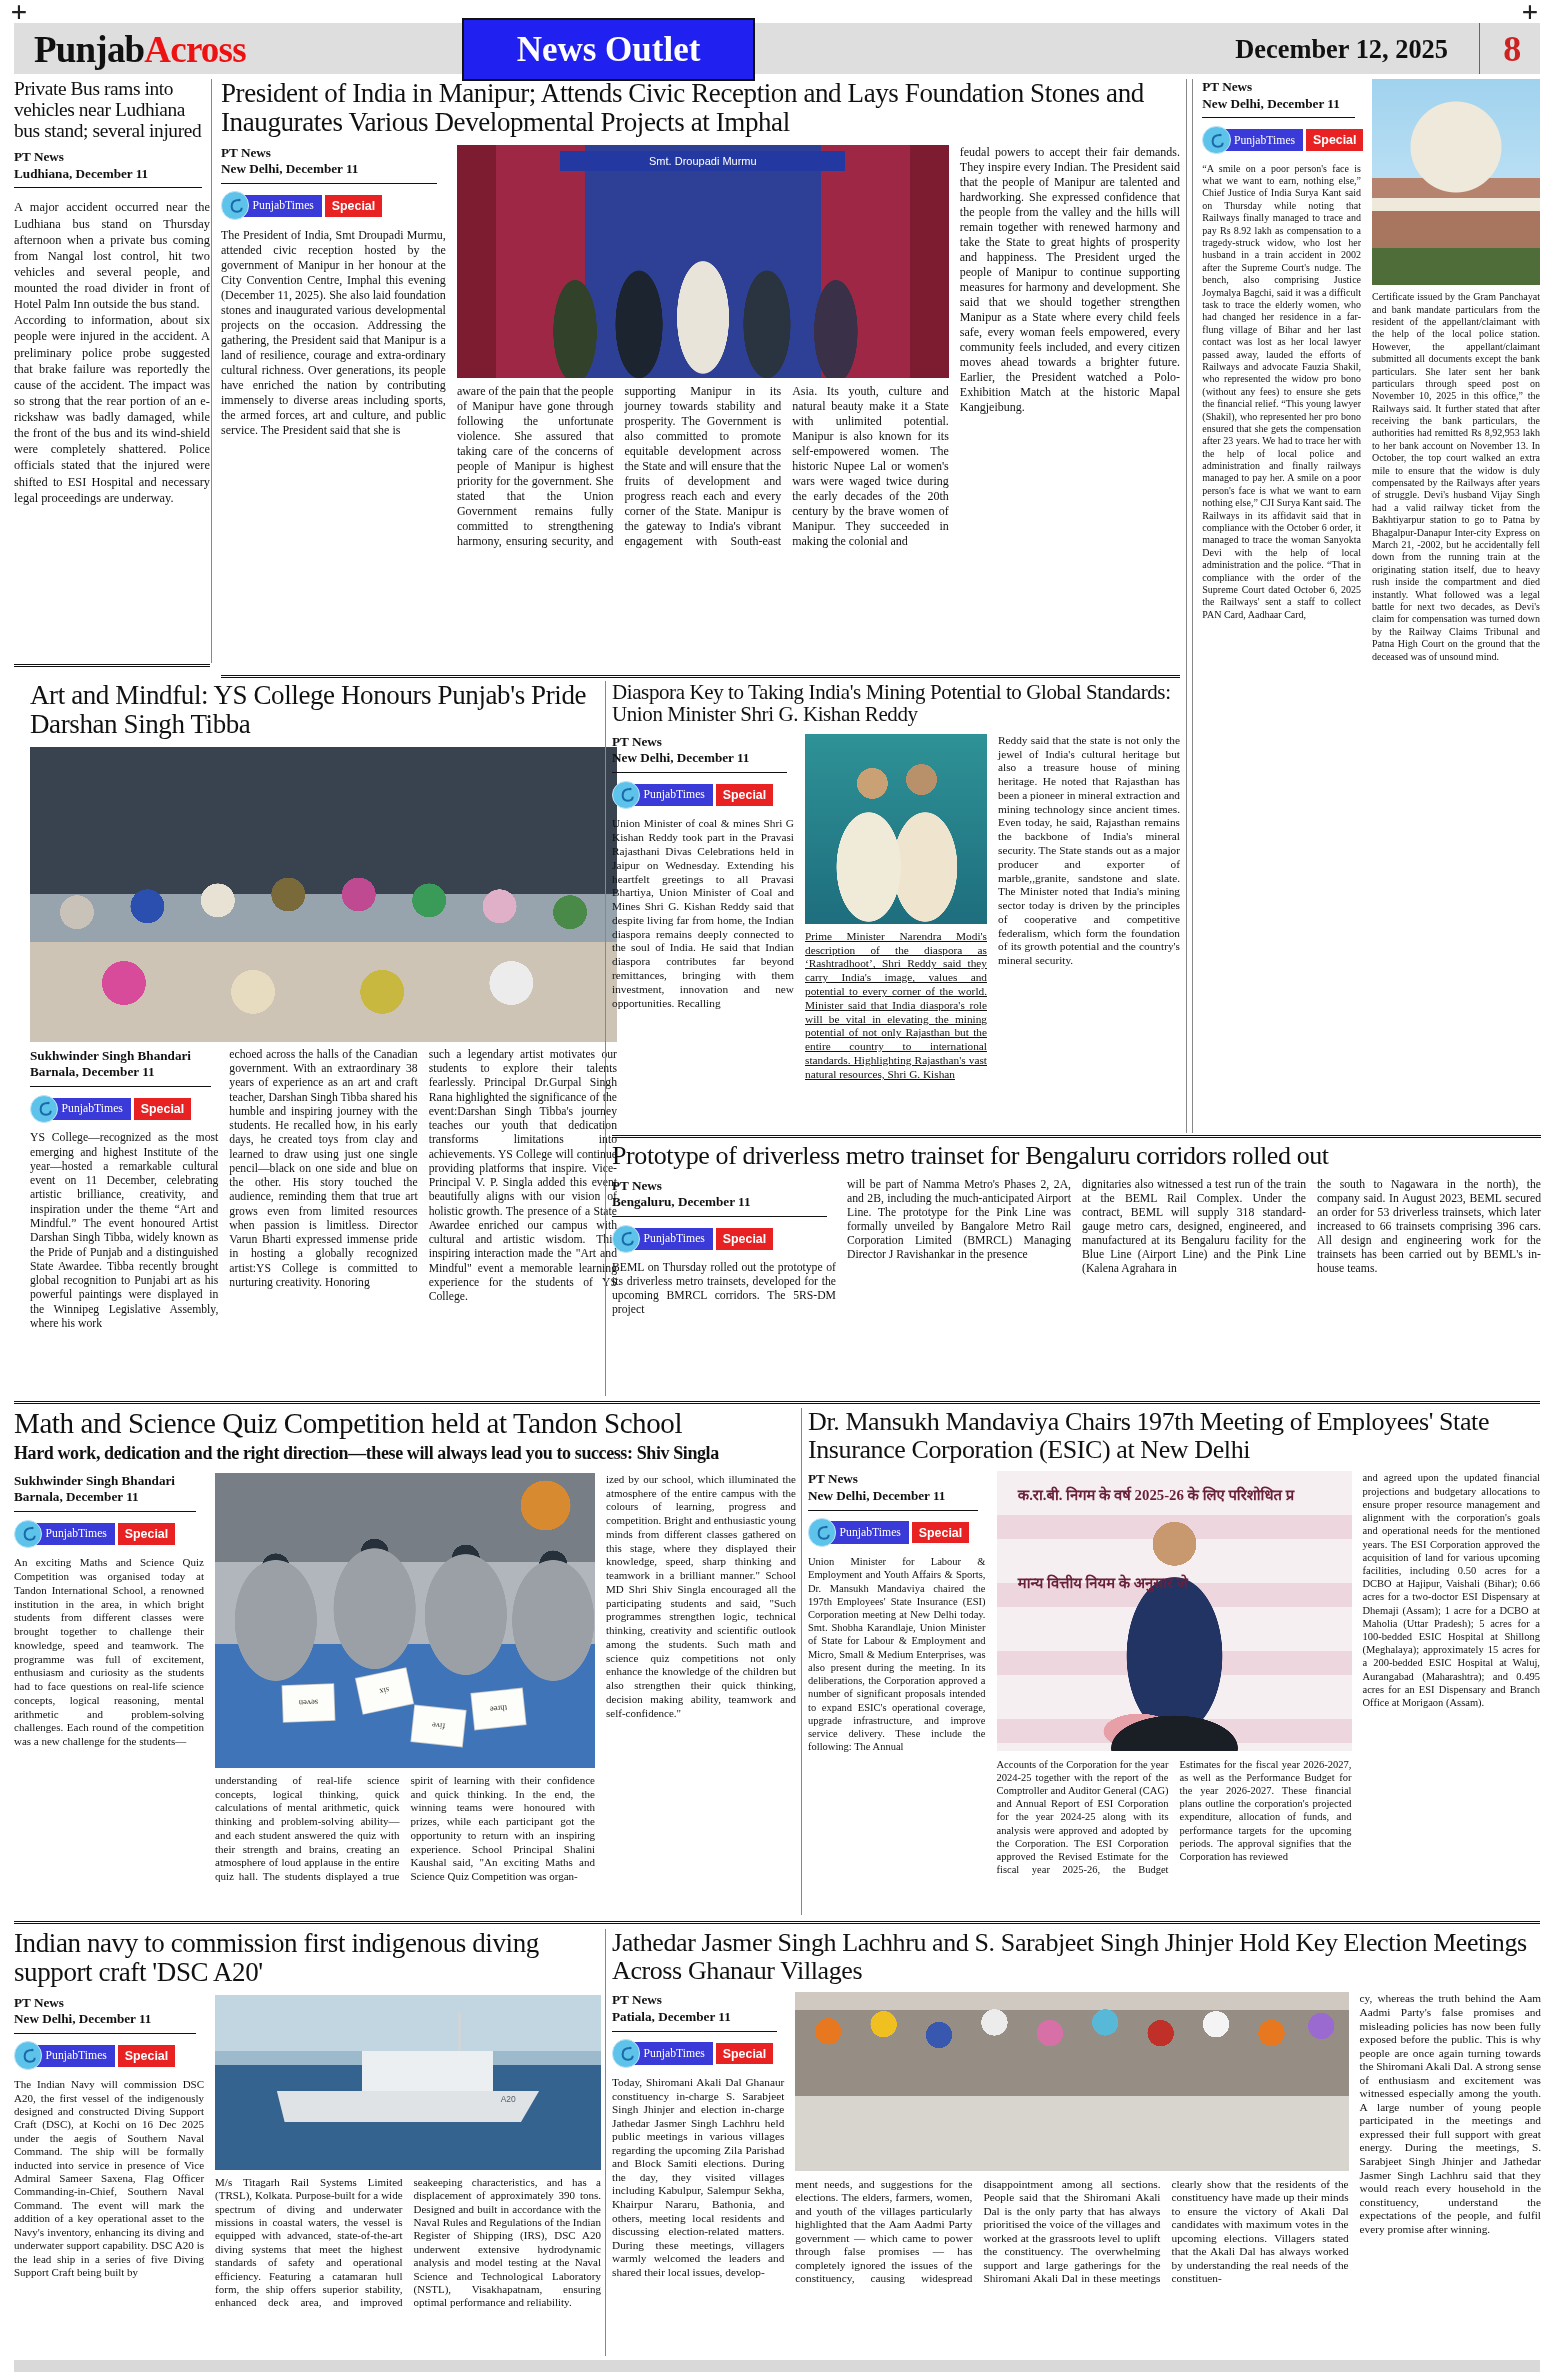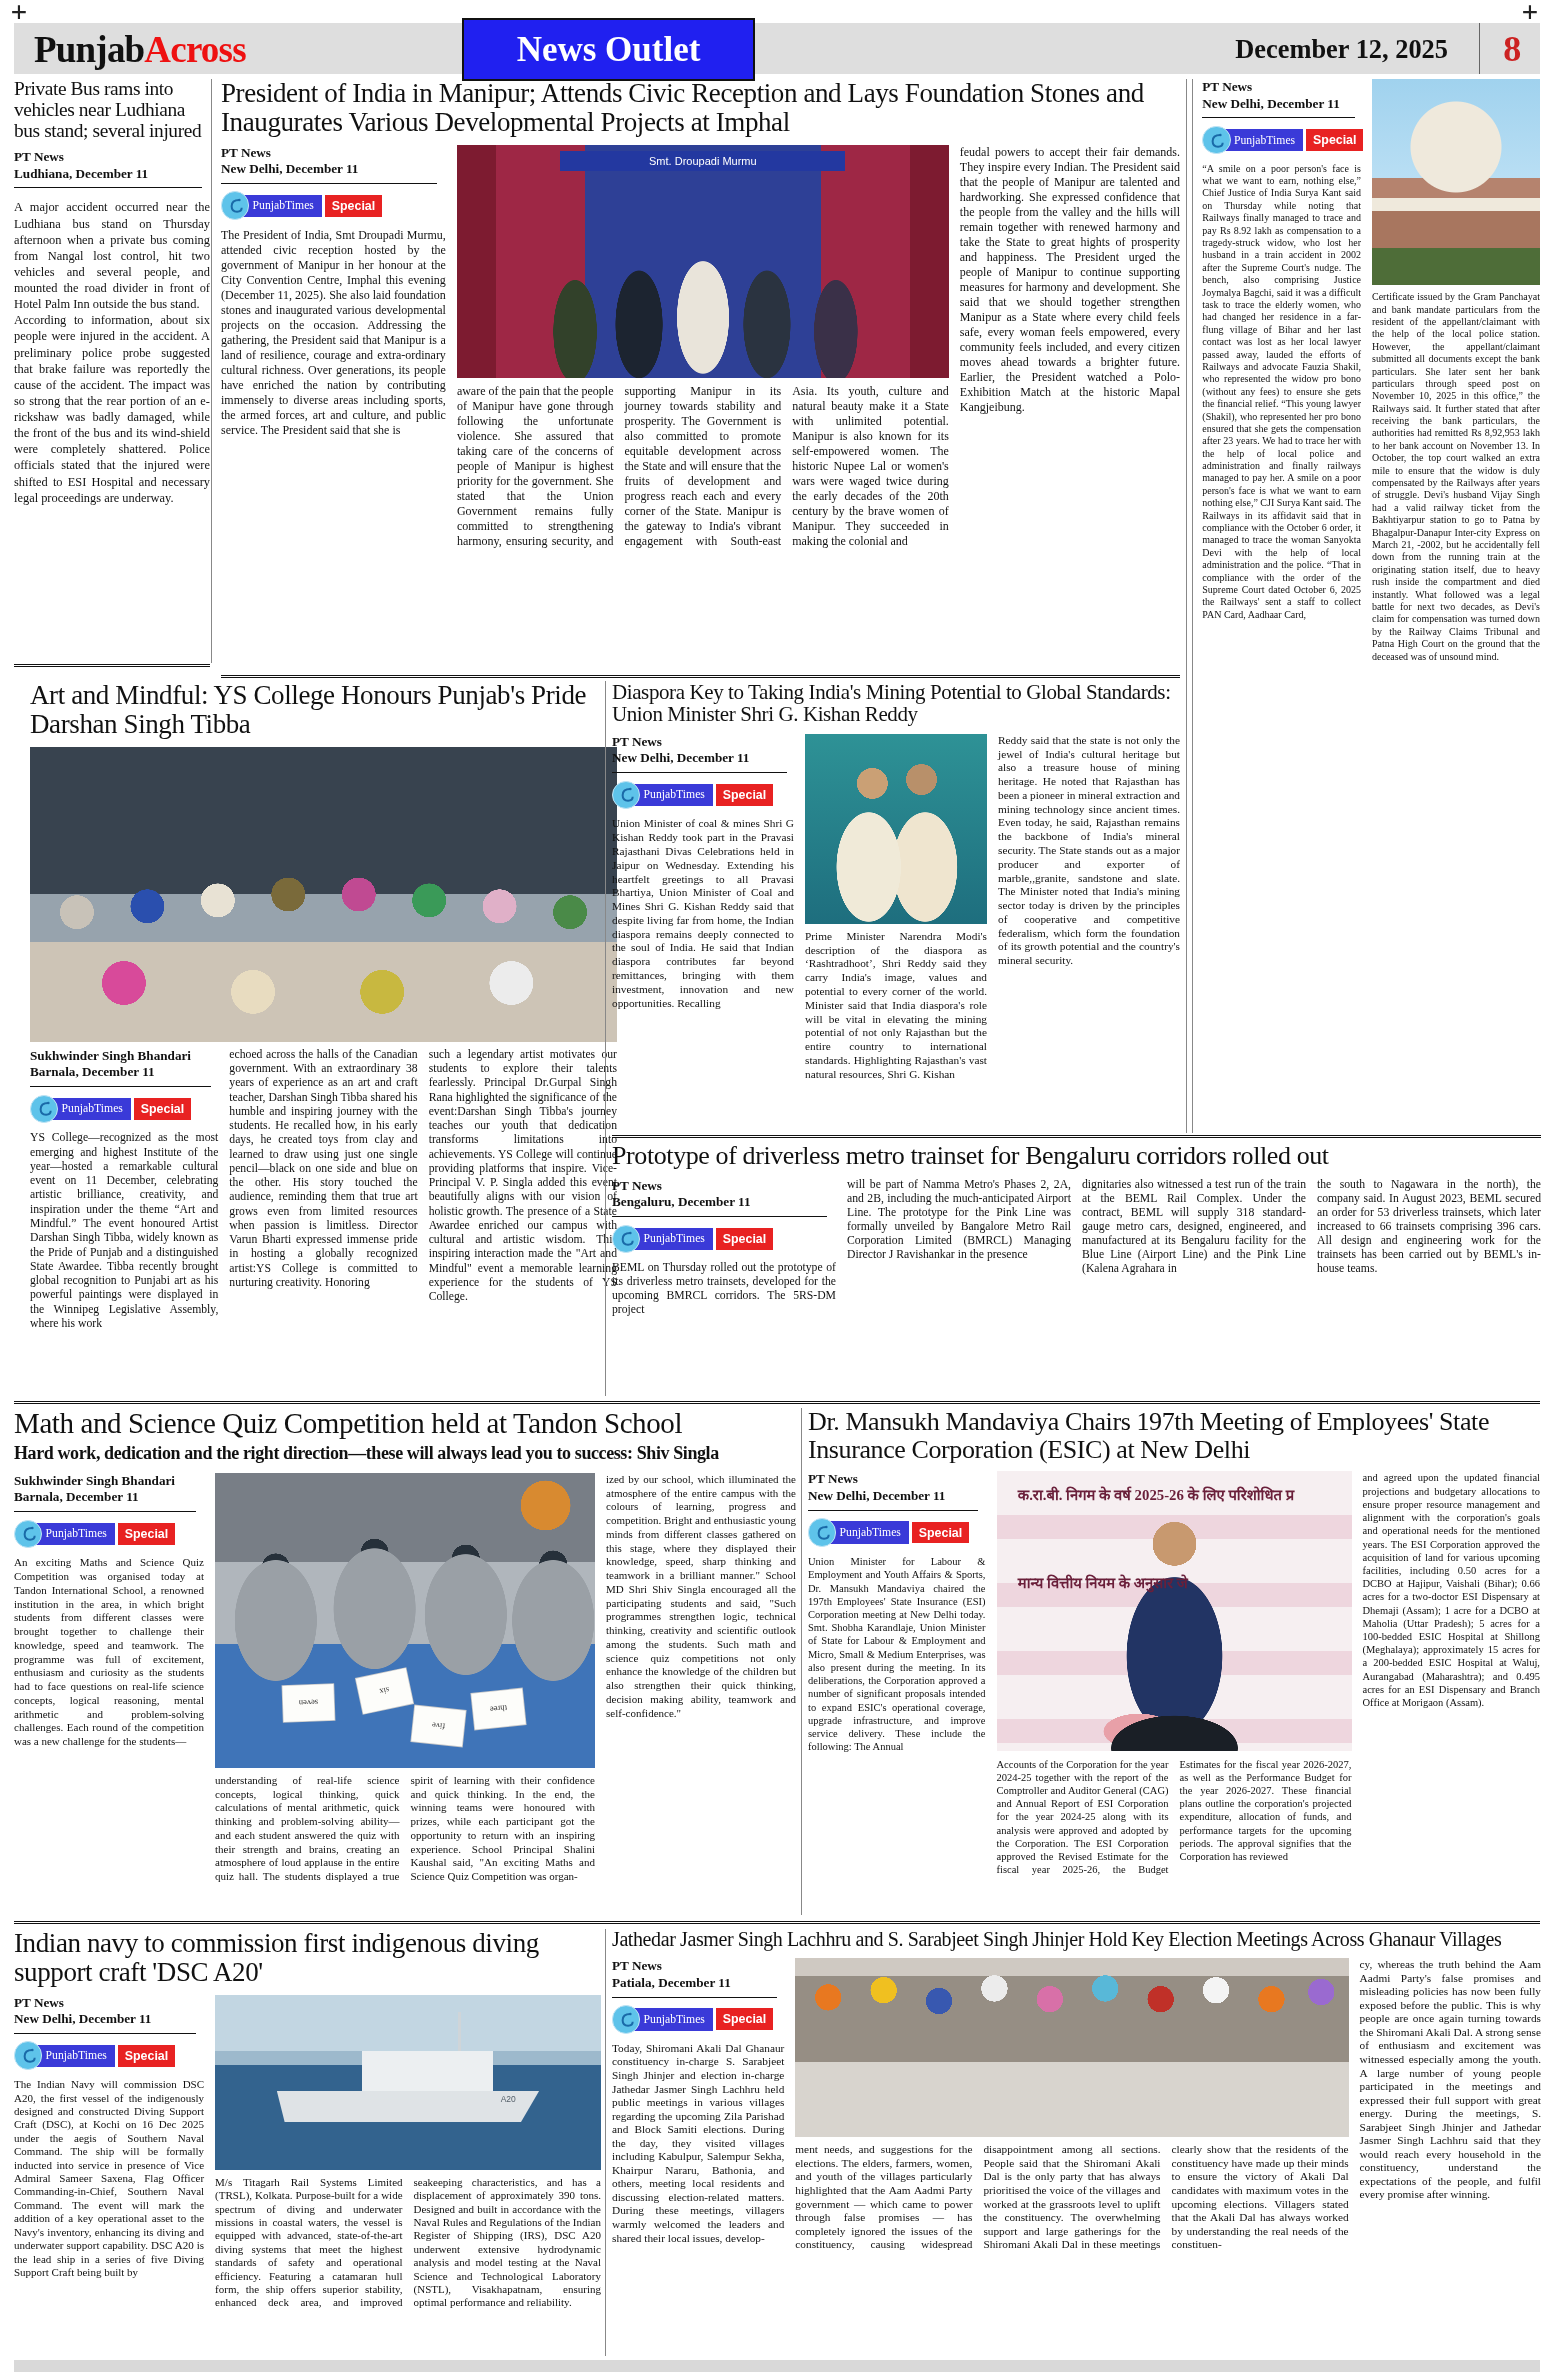--- a/index.html
+++ b/index.html
@@ -140,21 +140,21 @@
   #art-esic .bodytext{font-size:10.5px;line-height:1.26;}
   .esic-colA{width:25%;}
   .esic-mid{width:50%;}
   .esic-colD{width:25%;}
   #art-navy{left:14px;top:1929px;width:587px;height:427px;}
   #art-navy .headline{font-size:27px;}
   #art-navy .bodytext{font-size:11px;line-height:1.22;}
   .navy-colA{width:33%;}
   .navy-mid{width:67%;}
   #art-jathedar{left:612px;top:1929px;width:929px;height:427px;}
-  #art-jathedar .headline{font-size:20px;}
+  #art-jathedar .headline{font-size:26px;}
   #art-jathedar .bodytext{font-size:11.3px;line-height:1.2;}
   .jat-colA{width:19%;}
   .jat-mid{width:61%;}
   .jat-colE{width:20%;}
 </style>
 </head>
 <body>
 
 <span class="cropmark" style="left:11px;top:-4.7px;">+</span>
 <span class="cropmark" style="left:1522px;top:-4.7px;">+</span>
@@ -282,21 +282,21 @@
             <svg width="17" height="17" viewBox="0 0 22 22">
               <path d="M16 4 q-10 0 -10 8 q0 7 7 7 q6 0 6 -5" stroke="#1a6aa8" stroke-width="2.6" fill="none"></path>
               <circle cx="16" cy="4" r="1.6" fill="#1a6aa8"></circle>
             </svg>
           </span>
         <span class="badge-brand">PunjabTimes</span>
         <span class="badge-special">Special</span>
       </div>
       <p class="bodytext">Union Minister of coal &amp; mines Shri G Kishan Reddy took part in the Pravasi Rajasthani Divas Celebrations held in Jaipur on Wednesday. Extending his heartfelt greetings to all Pravasi Bhartiya, Union Minister of Coal and Mines Shri G. Kishan Reddy said that despite living far from home, the Indian diaspora remains deeply connected to the soul of India. He said that Indian diaspora contributes far beyond remittances, bringing with them investment, innovation and new opportunities. Recalling</p>
     </div>
-    <div style="flex:1;">
+    <div style="flex:1;text-decoration:underline;">
       <div class="photo" id="ph-diaspora"></div>
       <p class="bodytext">Prime Minister Narendra Modi's description of the diaspora as ‘Rashtradhoot’, Shri Reddy said they carry India's image, values and potential to every corner of the world. Minister said that India diaspora's role will be vital in elevating the mining potential of not only Rajasthan but the entire country to international standards. Highlighting Rajasthan's vast natural resources, Shri G. Kishan</p>
     </div>
     <div style="flex:1;font-family:Liberation Serif, serif;">
         <p class="bodytext">Reddy said that the state is not only the jewel of India's cultural heritage but also a treasure house of mining heritage. He noted that Rajasthan has been a pioneer in mineral extraction and mining technology since ancient times. Even today, he said, Rajasthan remains the backbone of India's mineral security. The State stands out as a major producer and exporter of marble,,granite, sandstone and slate. The Minister noted that India's mining sector today is driven by the principles of cooperative and competitive federalism, which form the foundation of its growth potential and the country's mineral security.</p>
       </div>
   </div>
 </section>
 
 <section class="article" id="art-metro">

